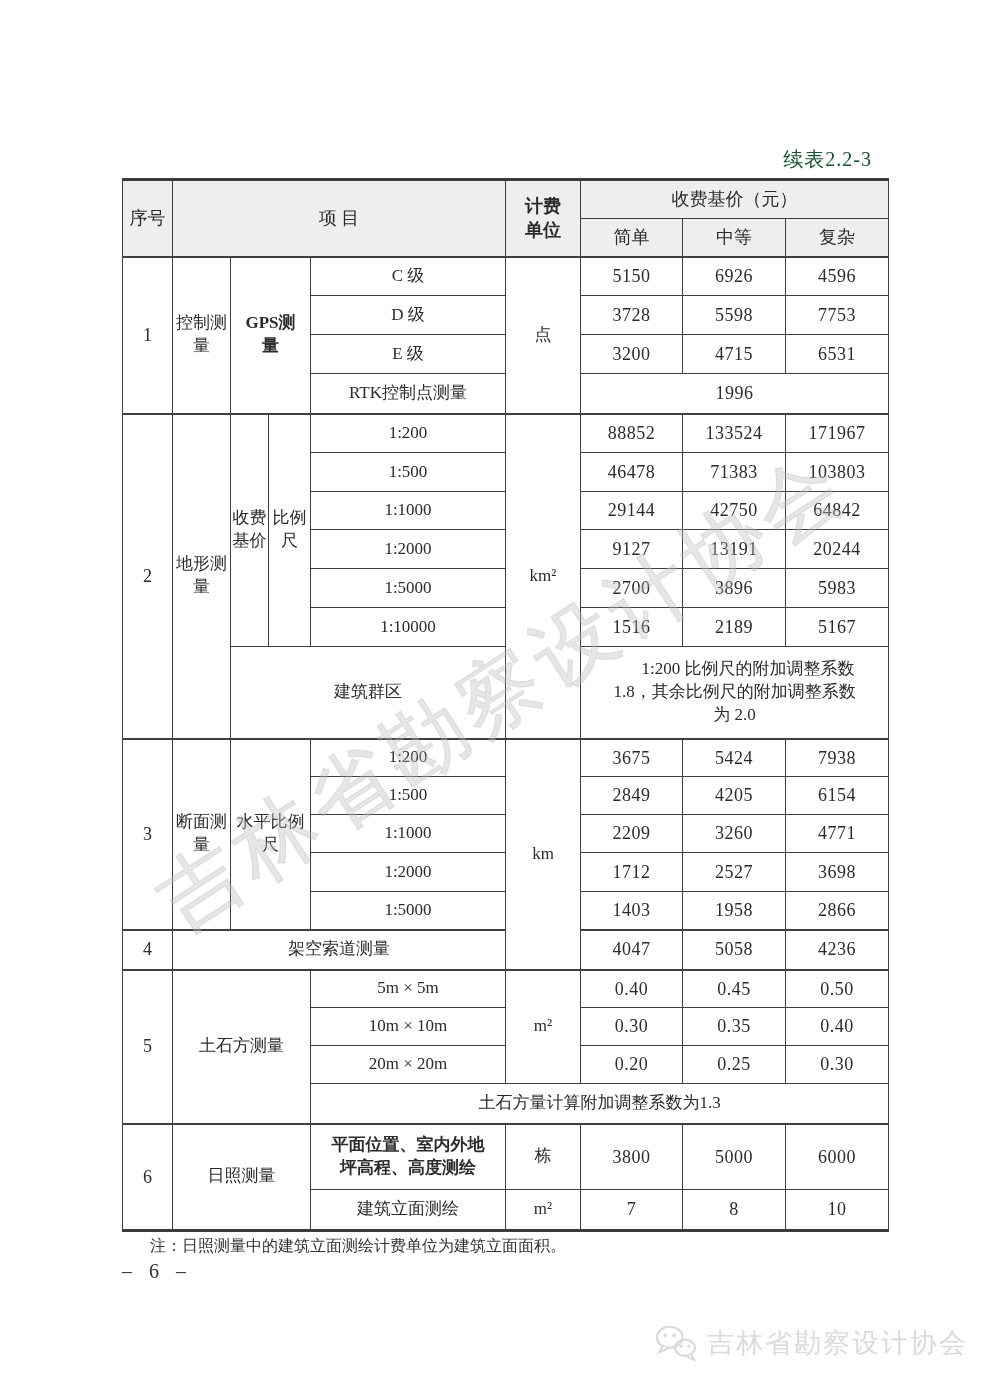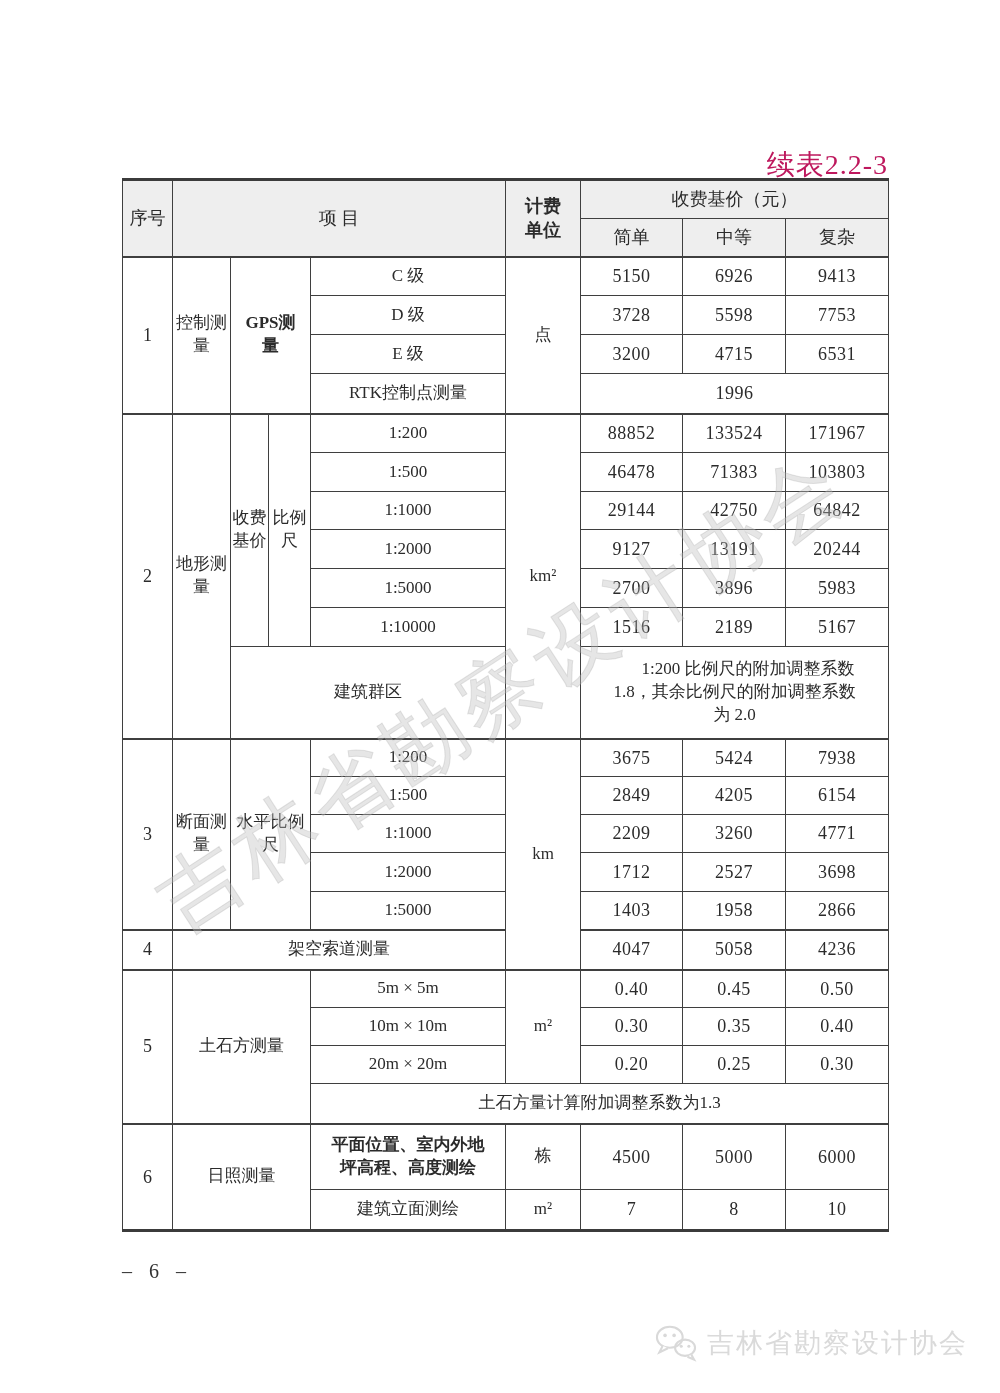--- a/index.html
+++ b/index.html
@@ -8,22 +8,22 @@
     background:#ffffff;
     font-family:"Liberation Serif","DejaVu Serif",serif;
     color:#2b2b2b;
     position:relative;
     overflow:hidden;
   }
   .page{position:absolute;inset:0;}
 
   
   .table-title{
-    position:absolute;top:146px;right:112px;
-    font-size:28px;letter-spacing:1px;color:#be185d;
+    position:absolute;top:146px;right:128px;
+    font-size:20px;letter-spacing:1px;color:#14532d;
   }
 
   
   table.fee{
     position:absolute;left:122px;top:178px;
     width:766px;
     border-collapse:collapse;
     table-layout:fixed;
     border-top:3px solid #3b3b3b;
     border-bottom:3px solid #3b3b3b;
@@ -132,21 +132,21 @@
 
     <tr class="sec" style="height:39px">
       <td rowspan="4" class="num">1</td>
       <td rowspan="4" class="vert">控制测量</td>
       <td rowspan="4" colspan="2" class="preline">GPS测
 量</td>
       <td>C 级</td>
       <td rowspan="4" class="unit">点</td>
       <td class="val">5150</td>
       <td class="val">6926</td>
-      <td class="val">9413</td>
+      <td class="val">4596</td>
     </tr>
     <tr style="height:39px">
       <td>D 级</td>
       <td class="val">3728</td>
       <td class="val">5598</td>
       <td class="val">7753</td>
     </tr>
     <tr style="height:39px">
       <td>E 级</td>
       <td class="val">3200</td>
@@ -273,34 +273,35 @@
     <tr style="height:40px">
       <td colspan="5" class="note-left">土石方量计算附加调整系数为1.3</td>
     </tr>
 
     <tr class="sec" style="height:66px">
       <td rowspan="2" class="num">6</td>
       <td rowspan="2" colspan="3">日照测量</td>
       <td class="preline">平面位置、室内外地
 坪高程、高度测绘</td>
       <td class="unit">栋</td>
-      <td class="val">4500</td>
+      <td class="val">3800</td>
       <td class="val">5000</td>
       <td class="val">6000</td>
     </tr>
     <tr style="height:41px">
       <td>建筑立面测绘</td>
       <td class="unit">m²</td>
       <td class="val">7</td>
       <td class="val">8</td>
       <td class="val">10</td>
     </tr>
   </tbody>
     </table>
 
+  <div class="footnote">注：日照测量中的建筑立面测绘计费单位为建筑立面面积。</div>
   <div class="pageno">– 6 –</div>
 
   <div class="brand">
     <span style="display:inline-block;line-height:0;">
       <svg width="46" height="40" viewBox="0 0 48 42" fill="none">
         <ellipse cx="17.5" cy="15" rx="13.5" ry="11" stroke="#d9d9d9" stroke-width="2.2"></ellipse>
         <path d="M10 24 L6.5 31 L15.5 26.5" stroke="#d9d9d9" stroke-width="2.2" fill="#ffffff"></path>
         <ellipse cx="33.5" cy="26" rx="10.5" ry="8.5" stroke="#d9d9d9" stroke-width="2.2"></ellipse>
         <path d="M40 33 L43 38.5 L36 35.5" stroke="#d9d9d9" stroke-width="2.2" fill="#ffffff"></path>
         <circle cx="12.5" cy="13" r="1.9" fill="#d9d9d9"></circle>

